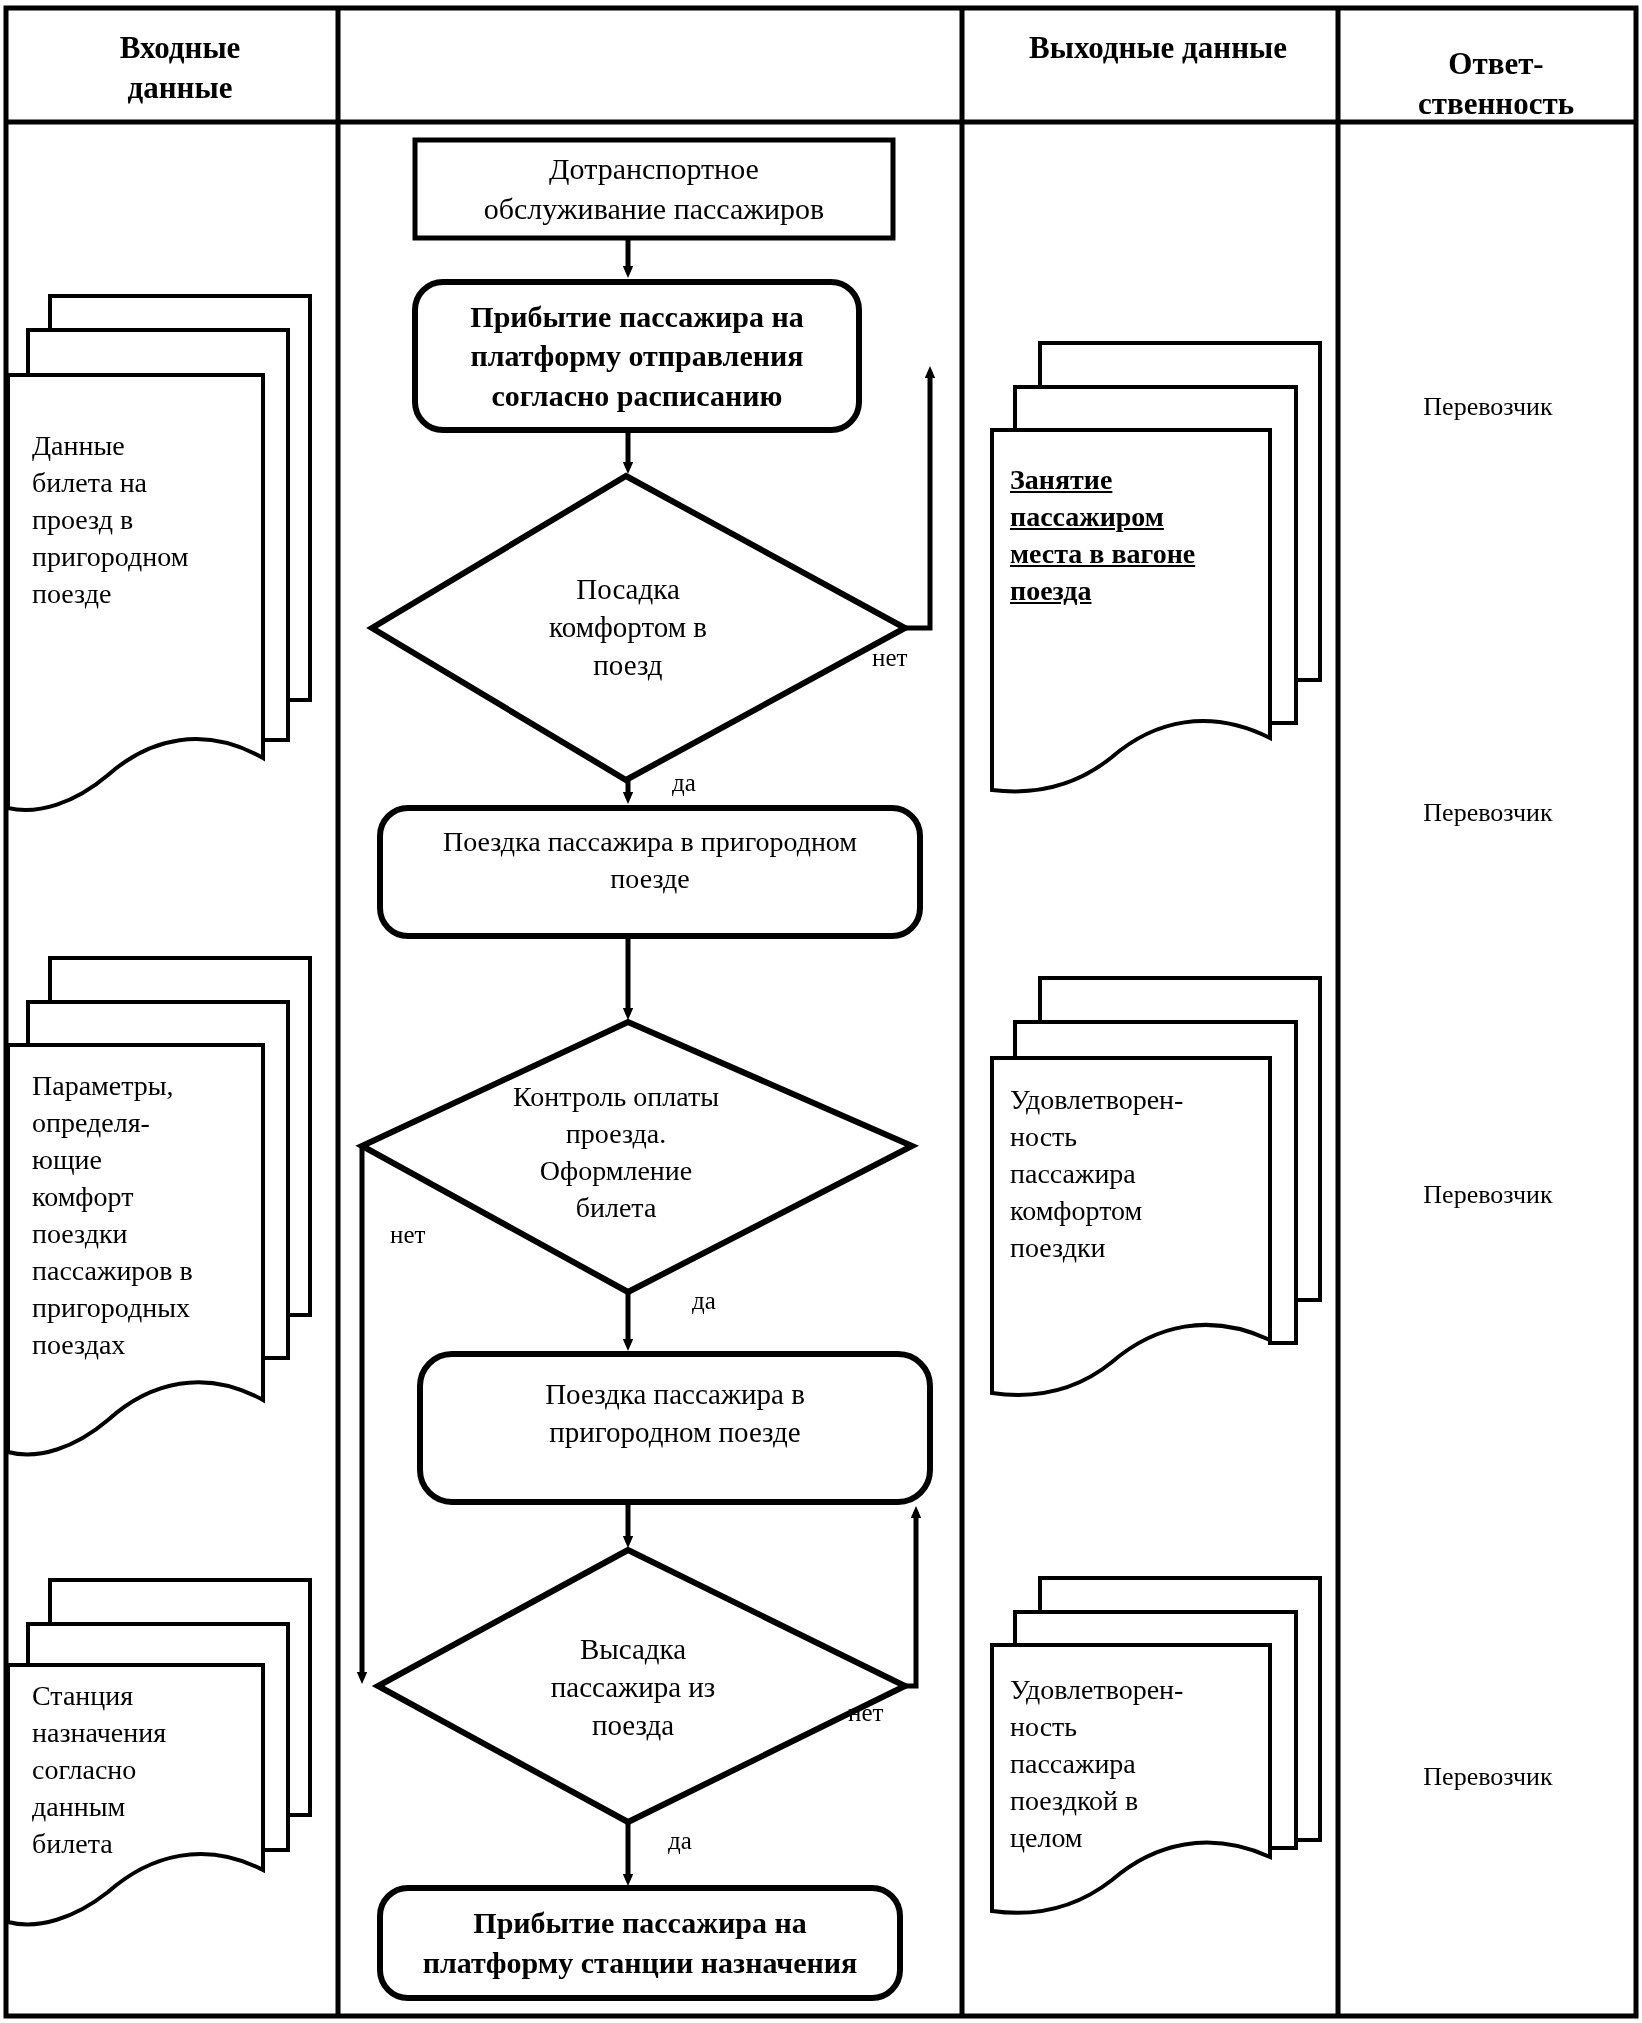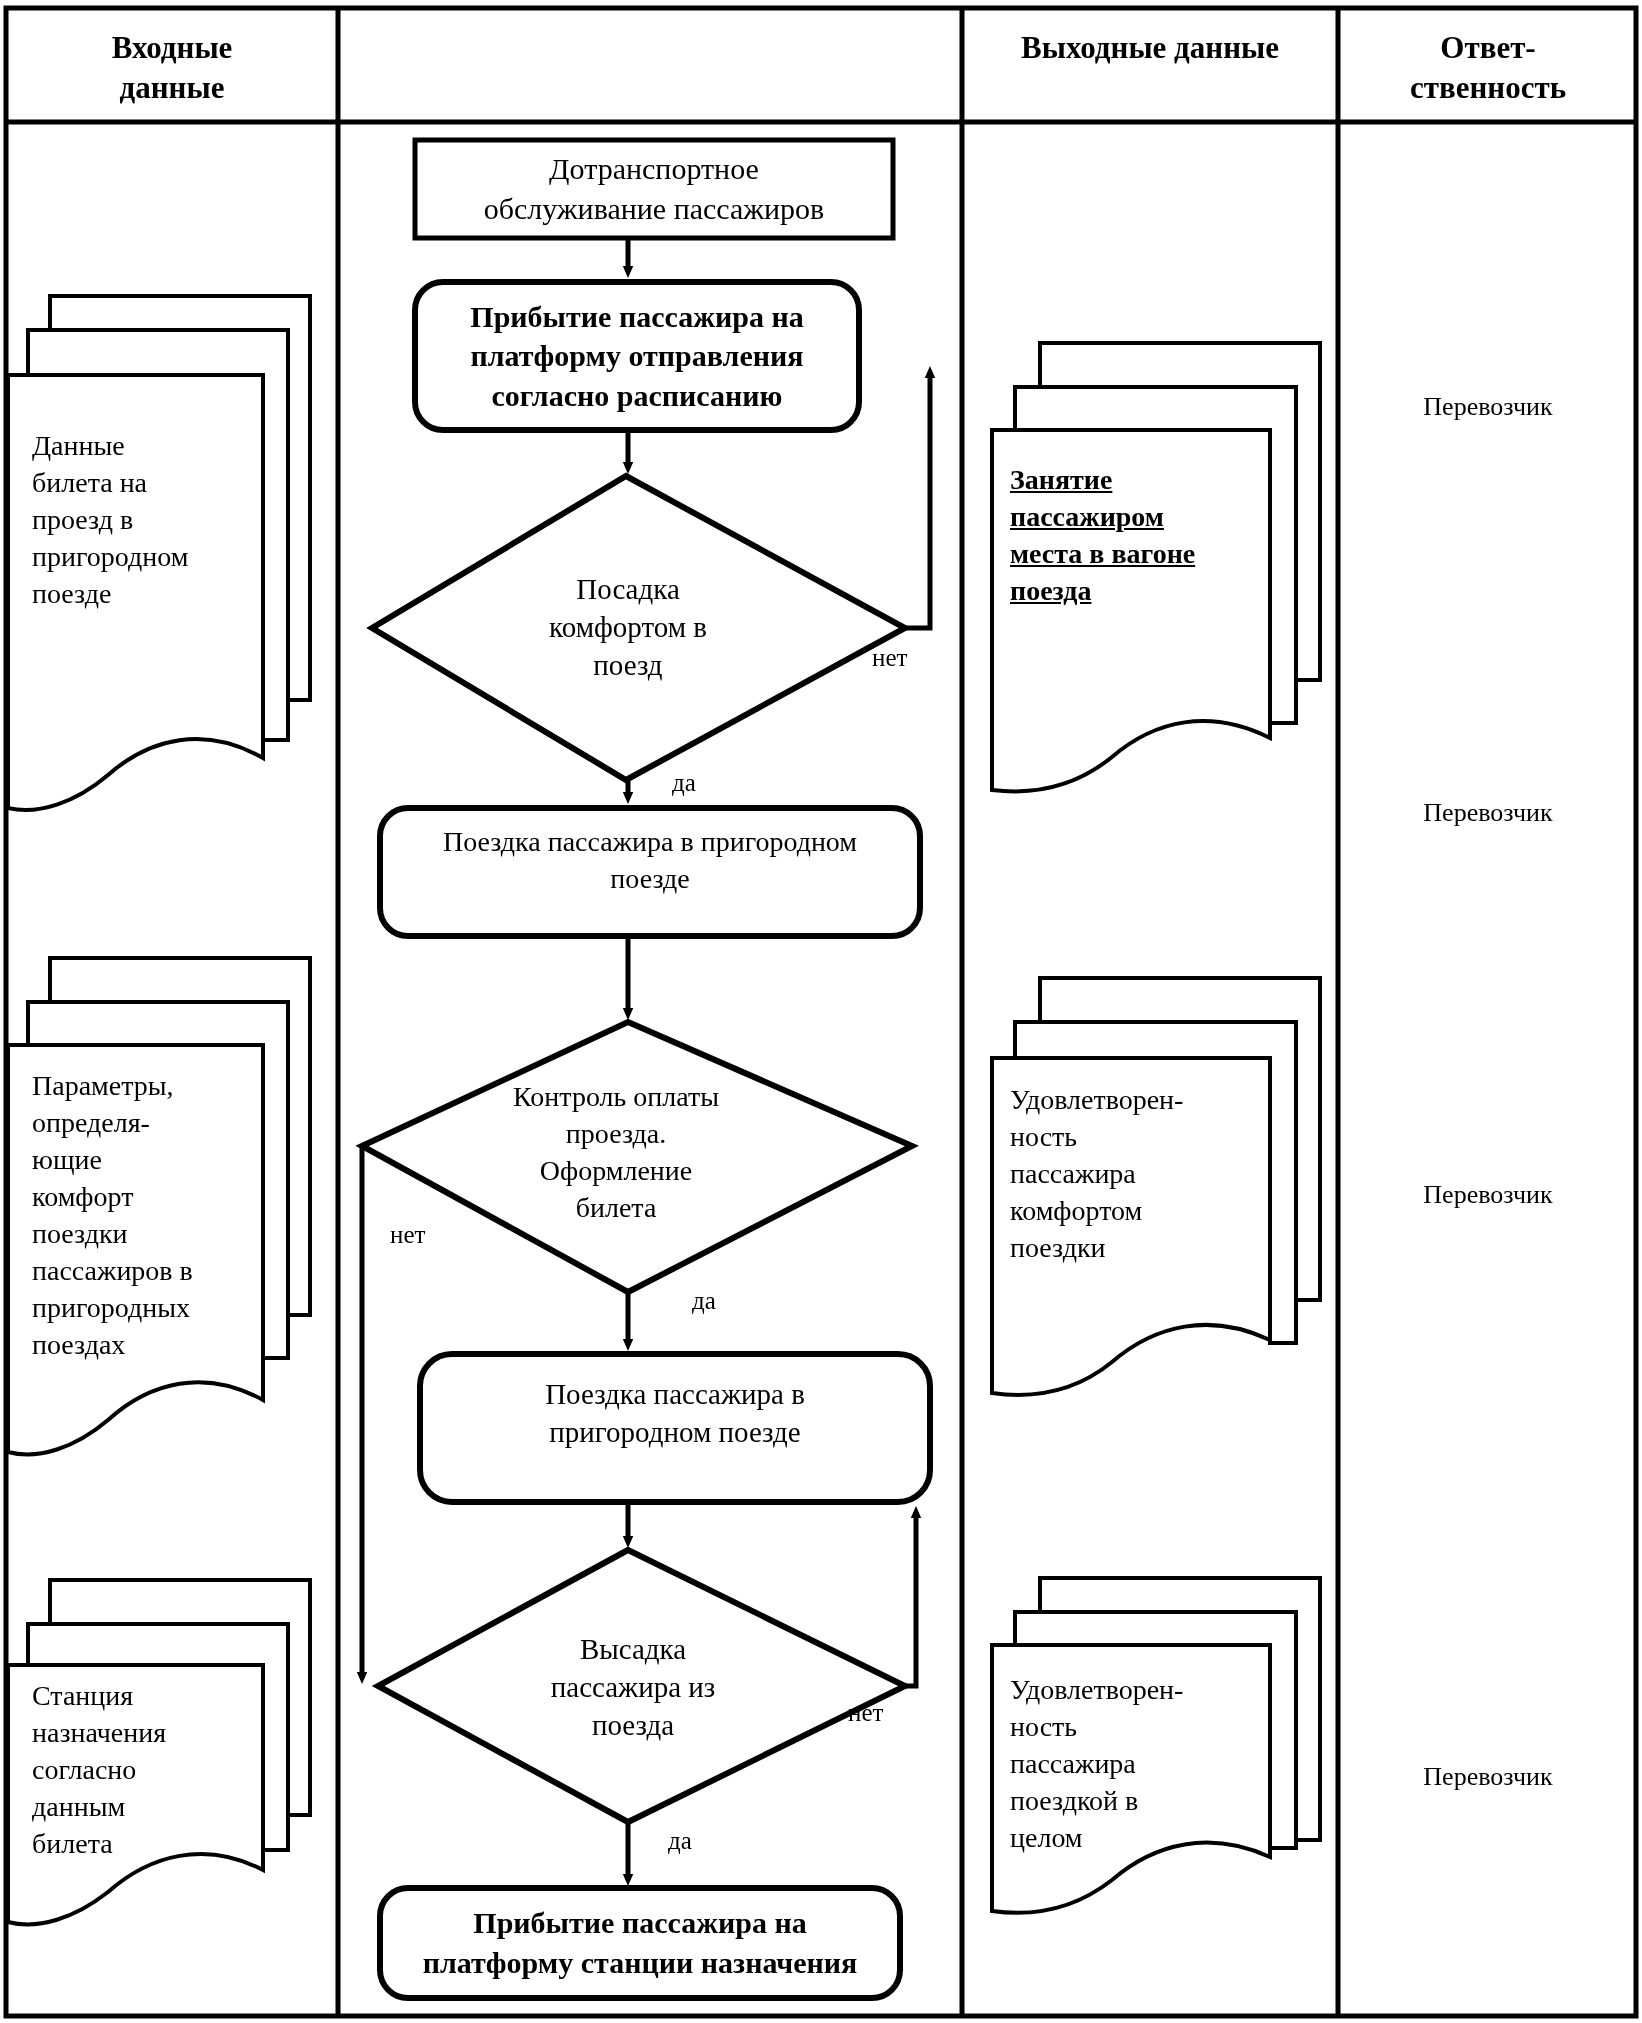--- a/index.html
+++ b/index.html
@@ -1,19 +1,19 @@
 <!DOCTYPE html>
 <html><head>
 <meta charset="utf-8">
 <style>
   html,body{margin:0;padding:0;background:#fff;}
   body{font-family:"Liberation Serif", serif;color:#000;}
   #page{position:relative;width:1642px;height:2023px;background:#fff;overflow:hidden;}
   #svgroot{position:absolute;left:0;top:0;width:1642px;height:2023px;}
-  .hdr{font-size:31px;font-weight:bold;text-align:center;line-height:1.3;}
+  .hdr{font-size:31px;font-weight:bold;text-align:center;line-height:1.3;padding-left:8px;}
 
   .nodetext{position:absolute;display:flex;align-items:center;justify-content:center;
             text-align:center;line-height:1.32;pointer-events:none;}
   .doctext{position:absolute;text-align:left;line-height:1.32;}
   .label-yn{position:absolute;font-size:25px;line-height:1;}
   .resp{position:absolute;text-align:center;font-size:26px;}
 </style>
 </head>
 <body>
 
@@ -111,21 +111,21 @@
 
       <path d="M905,1686 H916 V1512" marker-end="url(#arrow)"></path>
 
       <line x1="628" y1="1822" x2="628" y2="1880" marker-end="url(#arrow)"></line>
     </g>
   </svg>
 
   <div class="hdr" style="left:10px;top:28px;width:324px;position:absolute;white-space:pre-line;">Входные
 данные</div>
   <div class="hdr" style="left:966px;top:28px;width:368px;position:absolute;white-space:pre-line;">Выходные данные</div>
-  <div class="hdr" style="left:1342px;top:28px;width:292px;position:absolute;white-space:pre-line;">Ответ-
+  <div class="hdr" style="left:1342px;top:44px;width:292px;position:absolute;white-space:pre-line;">Ответ-
 ственность</div>
 
   <div class="doctext" style="left:32px;top:428px;width:225px;font-size:28px;white-space:pre-line;">Данные
 билета на
 проезд в
 пригородном
 поезде</div>
   <div class="doctext" style="left:32px;top:1068px;width:232px;font-size:28px;white-space:pre-line;">Параметры,
 определя-
 ющие

